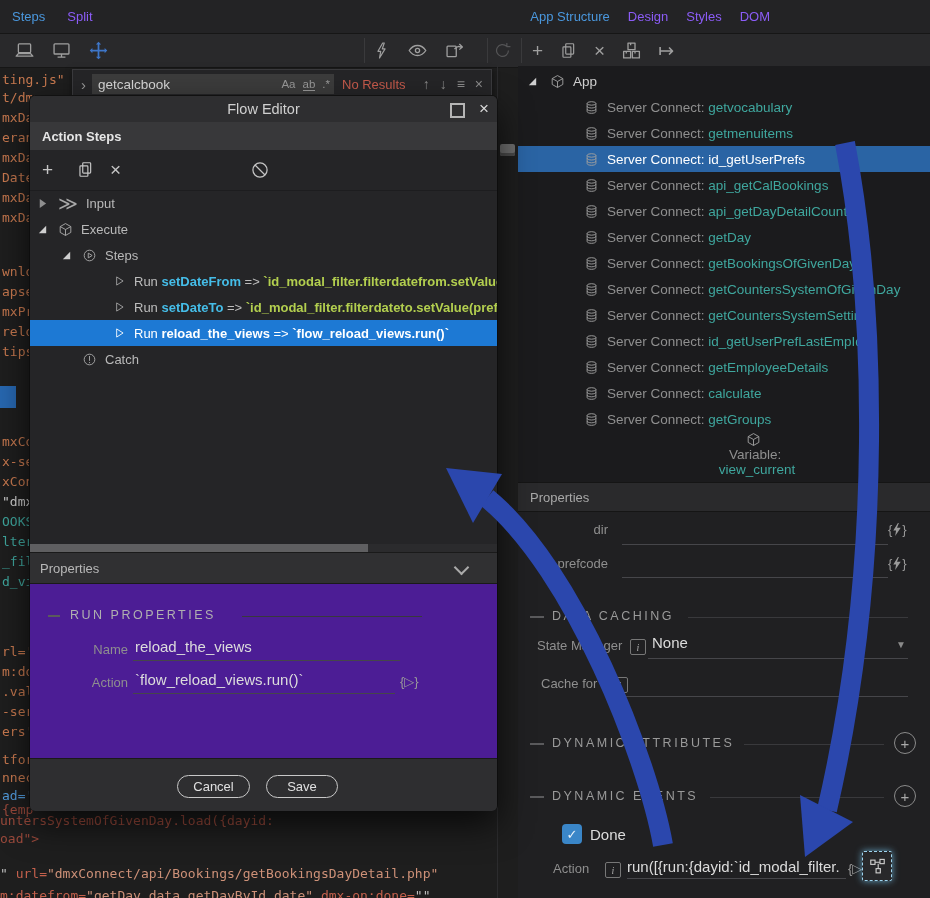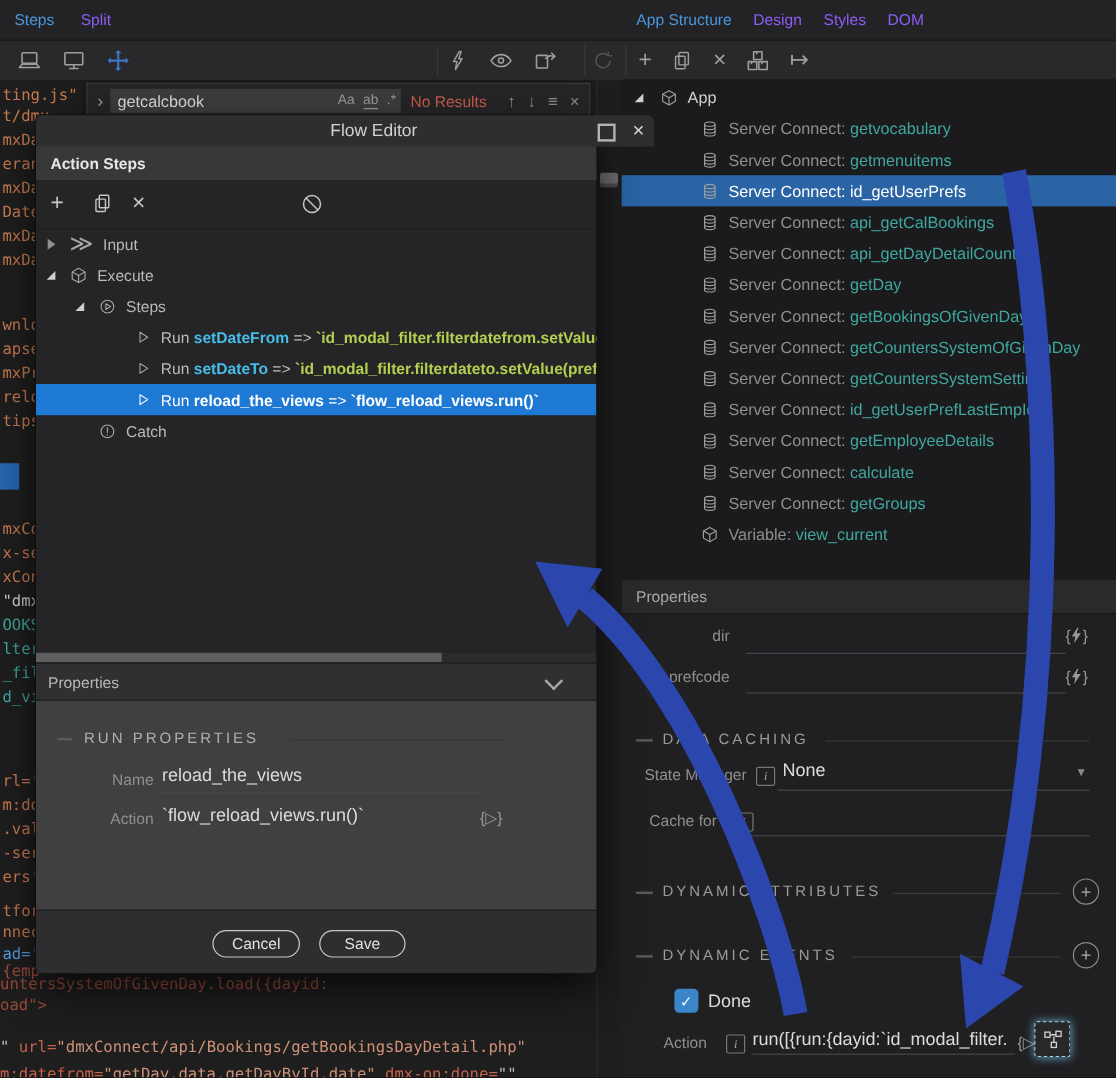--- a/index.html
+++ b/index.html
@@ -69,21 +69,21 @@
     font-size:10px;display:flex;align-items:center;justify-content:center;font-family:"Liberation Serif",serif;font-style:italic;}
   .ddown{position:absolute;color:#8a8a8a;font-size:10px;}
   .checkbox{position:absolute;width:20px;height:20px;background:#3a86c8;border-radius:4px;color:#e8f2fa;
     display:flex;align-items:center;justify-content:center;font-size:13px;cursor:default;}
   .flowbox{position:absolute;width:28px;height:28px;background:#28282a;border:1px dashed #9fd4ef;border-radius:2px;
     box-shadow:0 0 7px rgba(120,200,240,.75);display:flex;align-items:center;justify-content:center;color:#cfcfcf;cursor:pointer;}
   
   .dialog{left:30px;top:96px;width:467px;height:714px;background:#252527;border-radius:5px;z-index:10;
     box-shadow:0 14px 34px rgba(0,0,0,.7),0 0 0 1px #141414;}
   .dlg-title{position:absolute;left:0;top:0;width:100%;height:26px;background:#2e2e30;border-radius:5px 5px 0 0;
-    display:flex;align-items:center;justify-content:center;color:#d0d0d0;font-size:14.5px;padding-left:48px;}
+    display:flex;align-items:center;justify-content:center;color:#d0d0d0;font-size:14.5px;}
   .dlg-max{position:absolute;right:32px;top:7px;width:11px;height:11px;border:2px solid #b5b5b5;cursor:pointer;}
   .dlg-close{position:absolute;right:8px;top:3px;color:#d8d8d8;font-size:17px;cursor:pointer;}
   .dlg-steps-bar{position:absolute;left:0;top:26px;width:100%;height:28px;background:#38383a;
     display:flex;align-items:center;color:#e6e6e6;font-size:13px;font-weight:bold;padding-left:12px;box-sizing:border-box;}
   .dlg-toolbar{position:absolute;left:0;top:54px;width:100%;height:40px;border-bottom:1px solid #1d1d1f;}
   .dlg-toolbar .ic{position:absolute;top:10px;color:#c5c5c5;}
   .fe-tree{position:absolute;left:0;top:94px;width:100%;height:208px;overflow:hidden;}
   .fe-row{height:26px;display:flex;align-items:center;font-size:13px;white-space:pre;cursor:default;}
   .fe-row .lbl{color:#b9b9b9;}
   .fe-row .run{color:#bdbdbd;}
@@ -93,21 +93,21 @@
   .fe-row.sel span{color:#fff !important;}
   .fe-row.sel .ic{color:#fff;}
   .fe-row .ic{color:#a8a8a8;}
   .fe-scroll{position:absolute;left:0;top:448px;width:100%;height:8px;background:#2b2b2d;}
   .fe-thumb{position:absolute;left:0;top:0;width:338px;height:8px;background:#5f5f61;cursor:pointer;}
   .fe-props-bar{position:absolute;left:0;top:456px;width:100%;height:32px;background:#303032;
     border-top:1px solid #1a1a1a;border-bottom:1px solid #1a1a1a;display:flex;align-items:center;
     color:#b8b8b8;font-size:13px;padding-left:10px;box-sizing:border-box;}
   .chev-down{position:absolute;width:9px;height:9px;border-right:2px solid #aaa;border-bottom:2px solid #aaa;
     transform:rotate(45deg);cursor:pointer;}
-  .fe-props{position:absolute;left:0;top:488px;width:100%;height:174px;background:#404040;}
+  .fe-props{position:absolute;left:0;top:488px;width:100%;height:174px;background:#4c1d95;}
   .dlg-footer{position:absolute;left:0;top:662px;width:100%;height:52px;background:#2e2e30;
     border-top:1px solid #1a1a1a;border-radius:0 0 5px 5px;}
   .pill-btn{position:absolute;top:16px;height:23px;border:1px solid #c8c8c8;border-radius:12px;background:transparent;
     color:#e0e0e0;font-size:13px;font-family:"Liberation Sans",sans-serif;cursor:pointer;padding:0;}
   
   .arrows{position:absolute;left:0;top:0;z-index:50;pointer-events:none;}
   .arrow-body{fill:none;stroke:#2b47ad;stroke-width:20px;}
   .arrow-head{fill:#2b47ad;stroke:none;}
 </style>
 </head>
@@ -326,21 +326,21 @@
         <div class="atree-row" style="padding-left: 66px;"><span class="ic" style="margin-right: 8px;"><svg width="15" height="15" viewBox="0 0 24 24" fill="none" stroke="currentColor" stroke-width="1.5" stroke-linejoin="round">
               <ellipse cx="12" cy="5.5" rx="7" ry="2.8"></ellipse>
               <path d="M5 5.5v13c0 1.5 3.1 2.8 7 2.8s7-1.3 7-2.8v-13"></path>
               <path d="M5 10c0 1.5 3.1 2.8 7 2.8s7-1.3 7-2.8M5 14.5c0 1.5 3.1 2.8 7 2.8s7-1.3 7-2.8"></path>
             </svg></span><span class="pref">Server Connect: </span><span class="nm">calculate</span></div>
         <div class="atree-row" style="padding-left: 66px;"><span class="ic" style="margin-right: 8px;"><svg width="15" height="15" viewBox="0 0 24 24" fill="none" stroke="currentColor" stroke-width="1.5" stroke-linejoin="round">
               <ellipse cx="12" cy="5.5" rx="7" ry="2.8"></ellipse>
               <path d="M5 5.5v13c0 1.5 3.1 2.8 7 2.8s7-1.3 7-2.8v-13"></path>
               <path d="M5 10c0 1.5 3.1 2.8 7 2.8s7-1.3 7-2.8M5 14.5c0 1.5 3.1 2.8 7 2.8s7-1.3 7-2.8"></path>
             </svg></span><span class="pref">Server Connect: </span><span class="nm">getGroups</span></div>
-        <div class="atree-row" style="padding-left: 66px;"><span class="ic" style="margin-right: 8px;"><svg width="15" height="15" viewBox="0 0 24 24" fill="none" stroke="currentColor" stroke-width="1.5" stroke-linejoin="round">
+        <div class="atree-row" style="padding-left: 66px; flex-direction: column;"><span class="ic" style="margin-right: 8px;"><svg width="15" height="15" viewBox="0 0 24 24" fill="none" stroke="currentColor" stroke-width="1.5" stroke-linejoin="round">
               <path d="M12 2.5l8.5 4.8v9.4L12 21.5l-8.5-4.8V7.3z"></path>
               <path d="M3.5 7.3L12 12l8.5-4.7M12 12v9.5"></path>
             </svg></span><span class="pref">Variable: </span><span class="nm">view_current</span></div>
       </div>
     <div class="rp-props-bar">
       <span>Properties</span>
     </div>
     <div class="rp-props">
 
       <div class="plabel" style="left:20px;top:10px;width:70px;text-align:right">dir</div>

